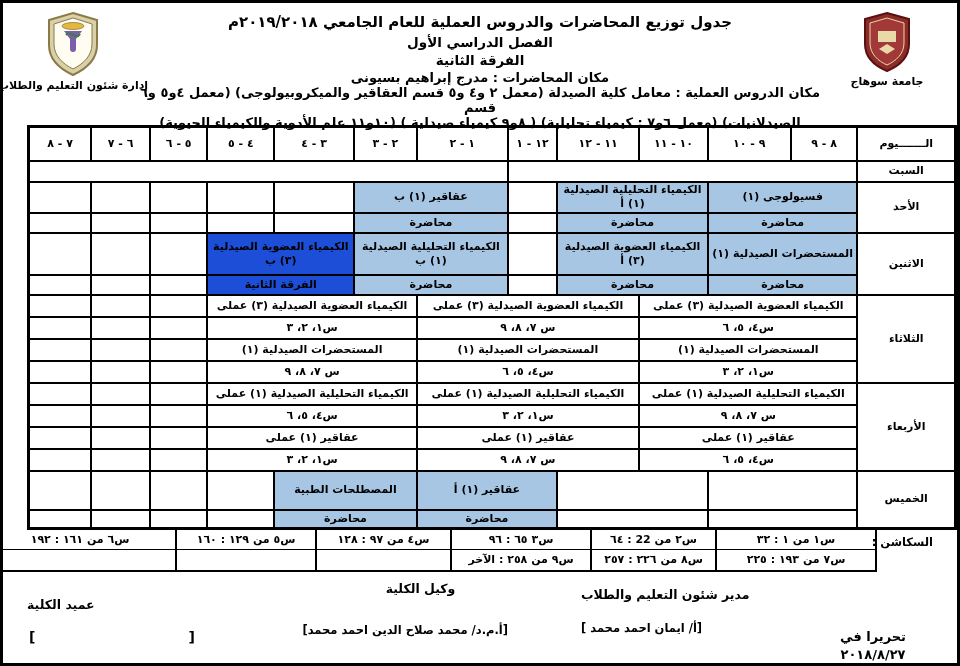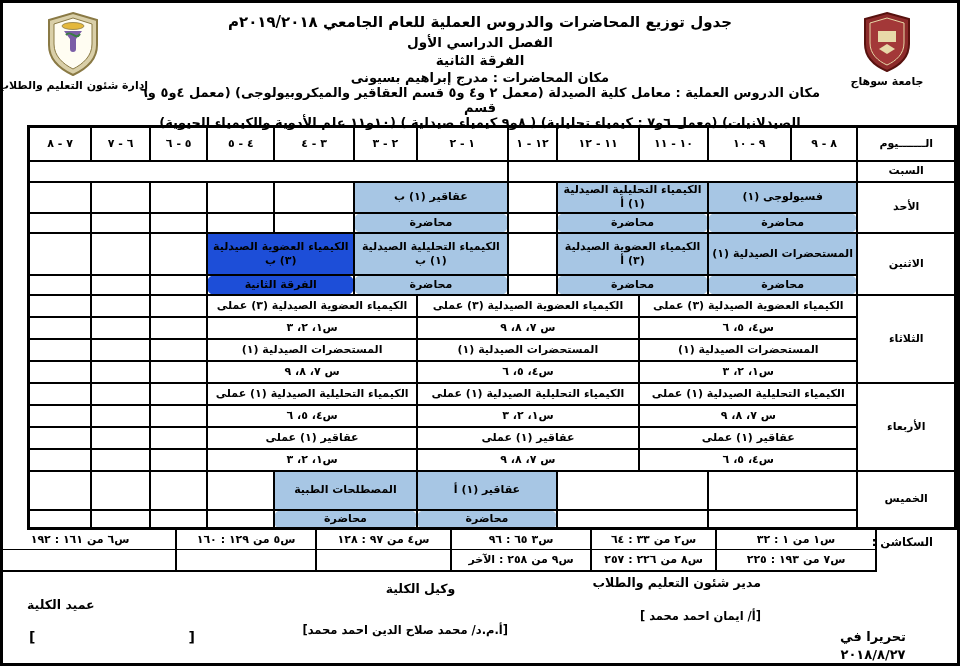--- a/index.html
+++ b/index.html
@@ -24,33 +24,33 @@
   table.grid td {
     border:2px solid #000; padding:0 2px; text-align:center; vertical-align:middle;
     font-weight:bold; font-size:11px; line-height:1.25; overflow:hidden;
   }
   td.day   { font-size:13px; background:#fff; }
   td.dayh  { font-size:13px; }
   td.time  { font-size:12px; }
   td.b     { background:#a7c6e4; }
   td.b2    { background:#1d4ed8; }
   td.tt    { border-bottom-width:1px; }
-  td.ss    { border-top-width:1px;border-radius:8px; }
+  td.ss    { border-top-width:1px; }
   
   .sections { display:flex; margin:0 24px 0 30px; }
   .sec-label { width:56px; font-size:11.5px; font-weight:bold; padding-top:5px; white-space:nowrap; }
   .sec-grid { flex:1; display:flex; border-bottom:2px solid #000; }
   .sec-col { border-right:2px solid #000; display:flex; flex-direction:column; }
   .sec-top, .sec-bottom { height:20px; font-size:11px; font-weight:bold; text-align:center; padding:3px 4px 0 4px; white-space:nowrap; }
   .sec-top { border-bottom:1.5px solid #000; }
   .sc0{width:160px}.sc1{width:125px}.sc2{width:140px}.sc3{width:135px}.sc4{width:140px}.sc5{width:192px}
   
   .footer { position:relative; height:100px; font-weight:bold; }
   .f-date { position:absolute; right:44px; top:56px; width:80px; text-align:center; font-size:13px; line-height:1.4; }
-  .f-sig1 { position:absolute; right:196px; top:2px; width:180px; text-align:right; }
+  .f-sig1 { position:absolute; right:196px; top:14px; width:180px; text-align:left; }
   .f-sig2 { position:absolute; left:330px; top:8px; width:175px; text-align:center; }
   .f-sig3 { position:absolute; left:24px; top:24px; width:170px; text-align:left; }
   .f-title { font-size:12.5px; line-height:1.5; }
   .f-name { font-size:11.5px; margin-top:16px; white-space:nowrap; }
   .f-sig2 .f-name { margin-top:24px; }
   .f-brackets { display:flex; justify-content:space-between; font-size:14px; margin-top:14px; padding:0 2px; }
 </style>
 </head>
 <body>
 
@@ -264,21 +264,21 @@
     </table>
 
   <div class="sections">
     <div class="sec-label">السكاشن :</div>
     <div class="sec-grid">
       <div class="sec-col sc0">
         <div class="sec-top">س١ من ١ : ٣٢</div>
         <div class="sec-bottom">س٧ من ١٩٣ : ٢٢٥</div>
       </div>
       <div class="sec-col sc1">
-        <div class="sec-top">س٢ من ٣٣ : ٦٤</div>
+        <div class="sec-top">س٢ من 22 : ٦٤</div>
         <div class="sec-bottom">س٨ من ٢٢٦ : ٢٥٧</div>
       </div>
       <div class="sec-col sc2">
         <div class="sec-top">س٣ ٦٥ : ٩٦</div>
         <div class="sec-bottom">س٩ من ٢٥٨ : الآخر</div>
       </div>
       <div class="sec-col sc3">
         <div class="sec-top">س٤ من ٩٧ : ١٢٨</div>
         <div class="sec-bottom"></div>
       </div>

